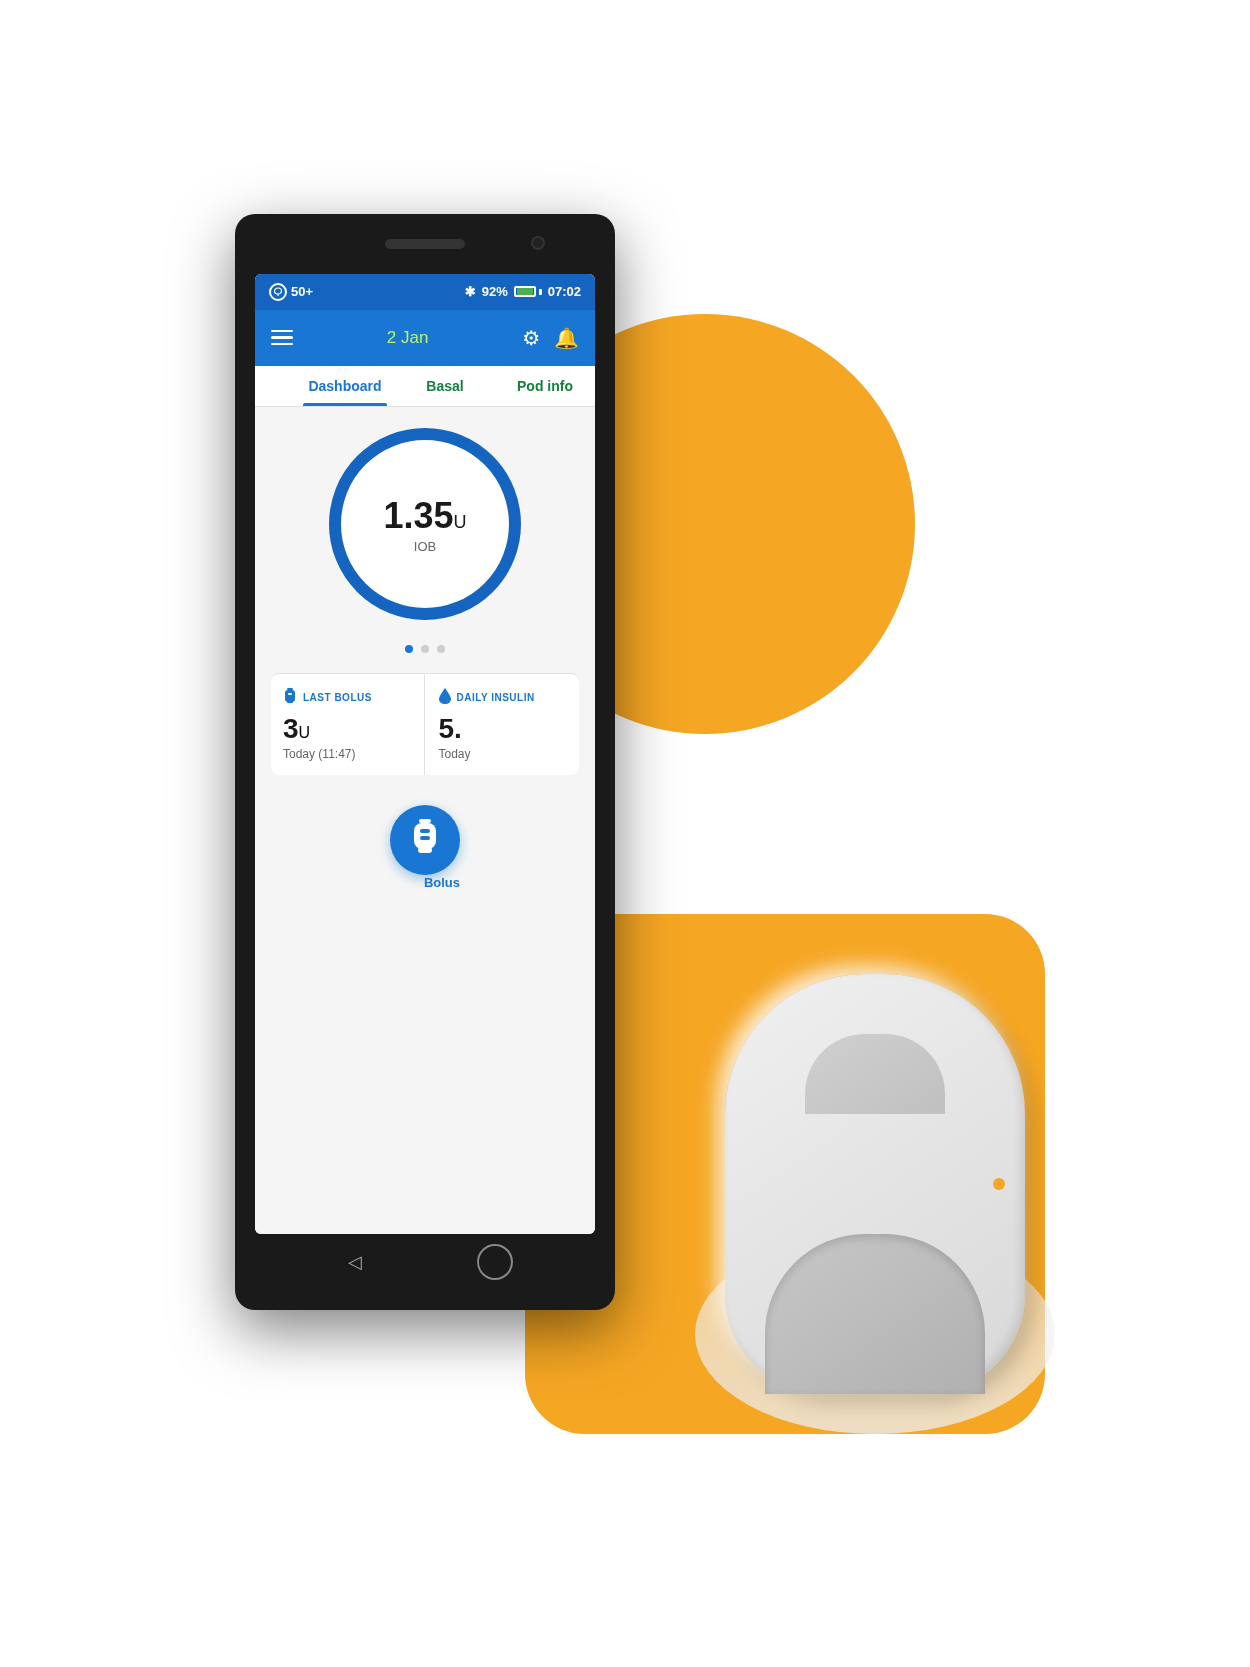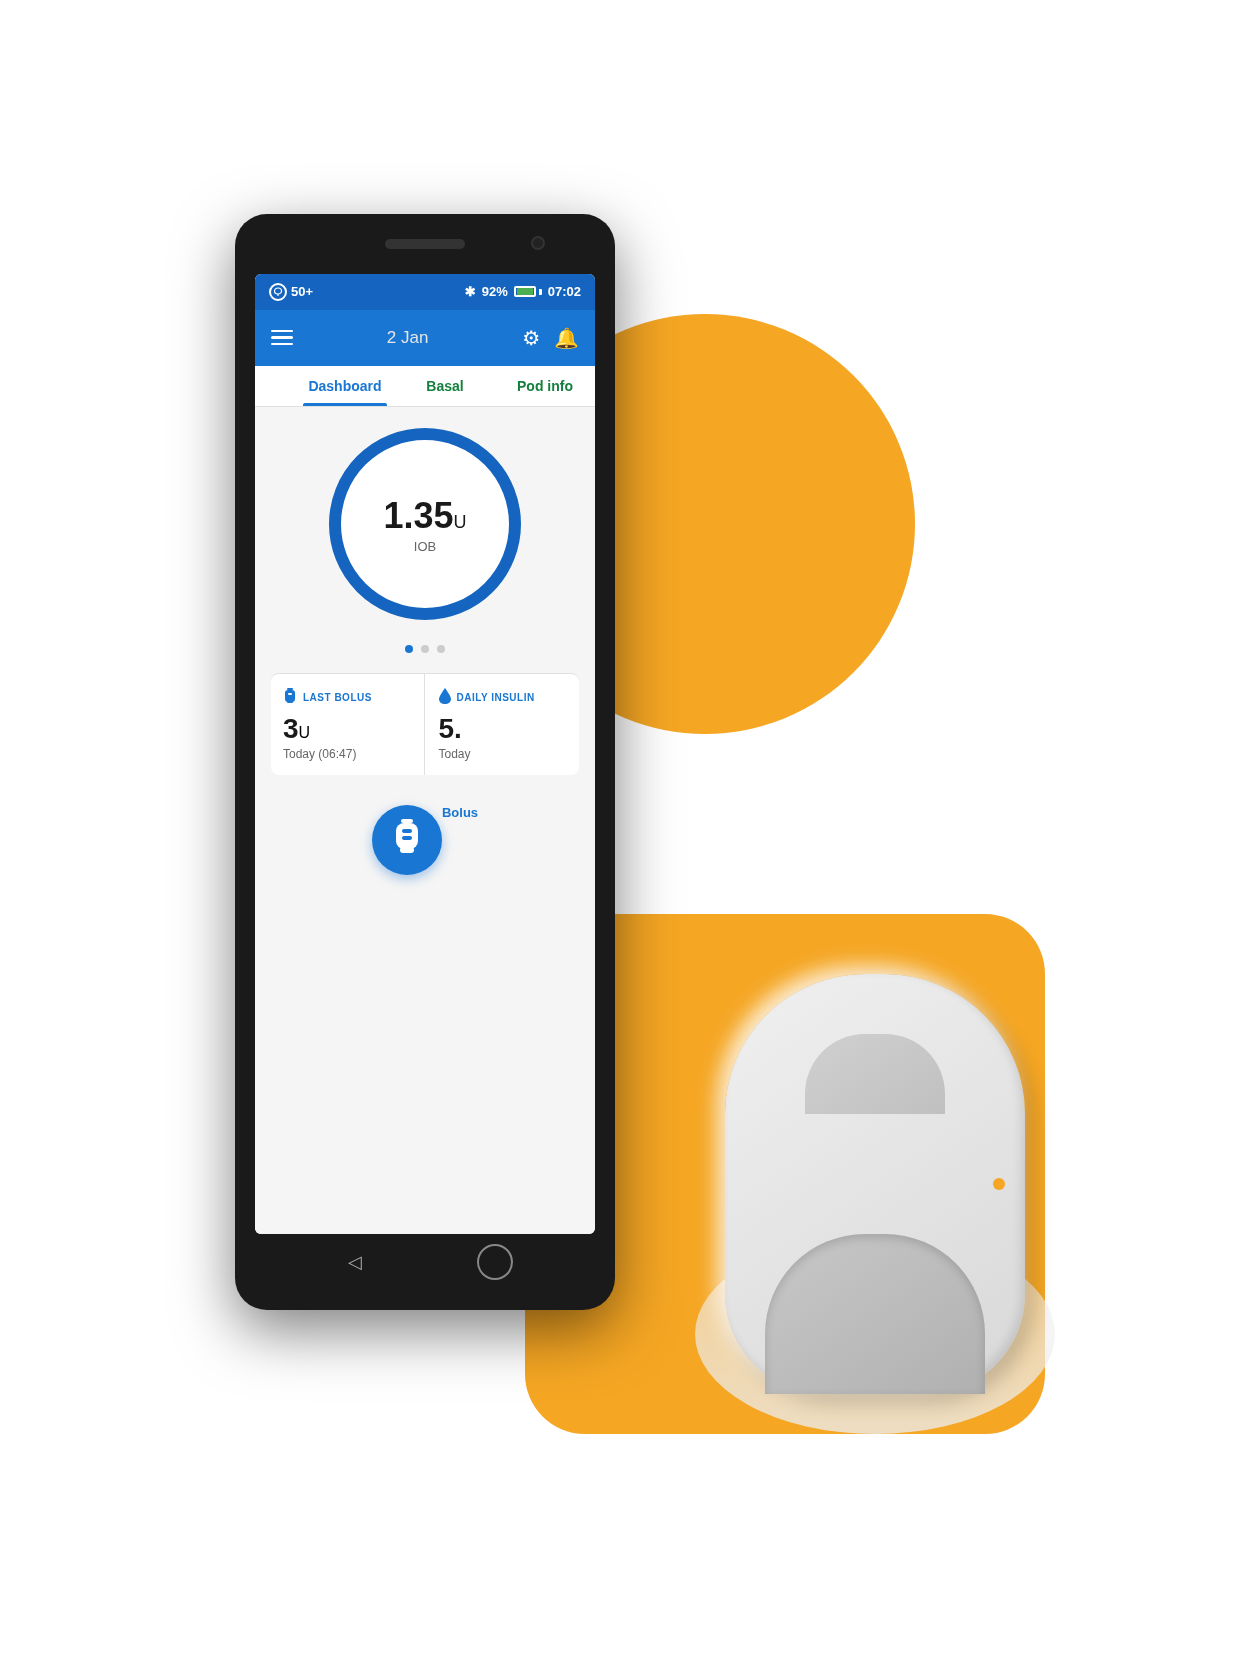--- a/index.html
+++ b/index.html
@@ -44,21 +44,21 @@
     }
 
     
     .phone {
       position: absolute;
       left: 60px;
       top: 80px;
       width: 380px;
       height: 1096px;
       background: #1a1a1a;
-      border-radius: 32px;
+      border-radius: 20px;
       box-shadow: 0 20px 60px rgba(0,0,0,0.5);
       z-index: 2;
       display: flex;
       flex-direction: column;
       align-items: center;
       padding: 0;
     }
 
     .phone-top-bar {
       width: 100%;
@@ -187,21 +187,21 @@
     }
 
     .hamburger-line {
       width: 22px;
       height: 2.5px;
       background: white;
       border-radius: 2px;
     }
 
     .header-date {
-      color: #e5e5e5;
+      color: #bef264;
       font-size: 17px;
       font-weight: 500;
     }
 
     .header-icons {
       display: flex;
       align-items: center;
       gap: 14px;
     }
 
@@ -370,22 +370,22 @@
 
     .stat-sub {
       font-size: 12px;
       color: #666;
       margin-top: 2px;
     }
 
     
     .bolus-section {
       display: flex;
-      flex-direction: row;
-      align-items: flex-start;
+      flex-direction: column;
+      align-items: flex-end;
       margin-top: 10px;
     }
 
     .bolus-btn {
       width: 70px;
       height: 70px;
       background: #1976D2;
       border-radius: 50%;
       display: flex;
       align-items: center;
@@ -599,21 +599,21 @@
                   <rect x="2" y="2" width="10" height="12" rx="3"></rect>
                   <rect x="4" y="12" width="6" height="3" rx="1"></rect>
                   <rect x="5" y="5" width="4" height="2" rx="1" fill="white"></rect>
                 </svg>
               </span>
               <span class="stat-card-title">LAST BOLUS</span>
             </div>
             <div>
               <span class="stat-value">3</span><span class="stat-unit">U</span>
             </div>
-            <div class="stat-sub">Today (06:47)</div>
+            <div class="stat-sub">Today (11:47)</div>
           </div>
 
           <div class="stat-card">
             <div class="stat-card-header">
               <span class="stat-card-icon">
                 <svg width="12" height="16" viewBox="0 0 12 16" fill="#1976D2">
                   <path d="M6 0 C6 0 0 8 0 11 C0 14 2.7 16 6 16 C9.3 16 12 14 12 11 C12 8 6 0 6 0Z"></path>
                 </svg>
               </span>
               <span class="stat-card-title">DAILY INSULIN</span>

